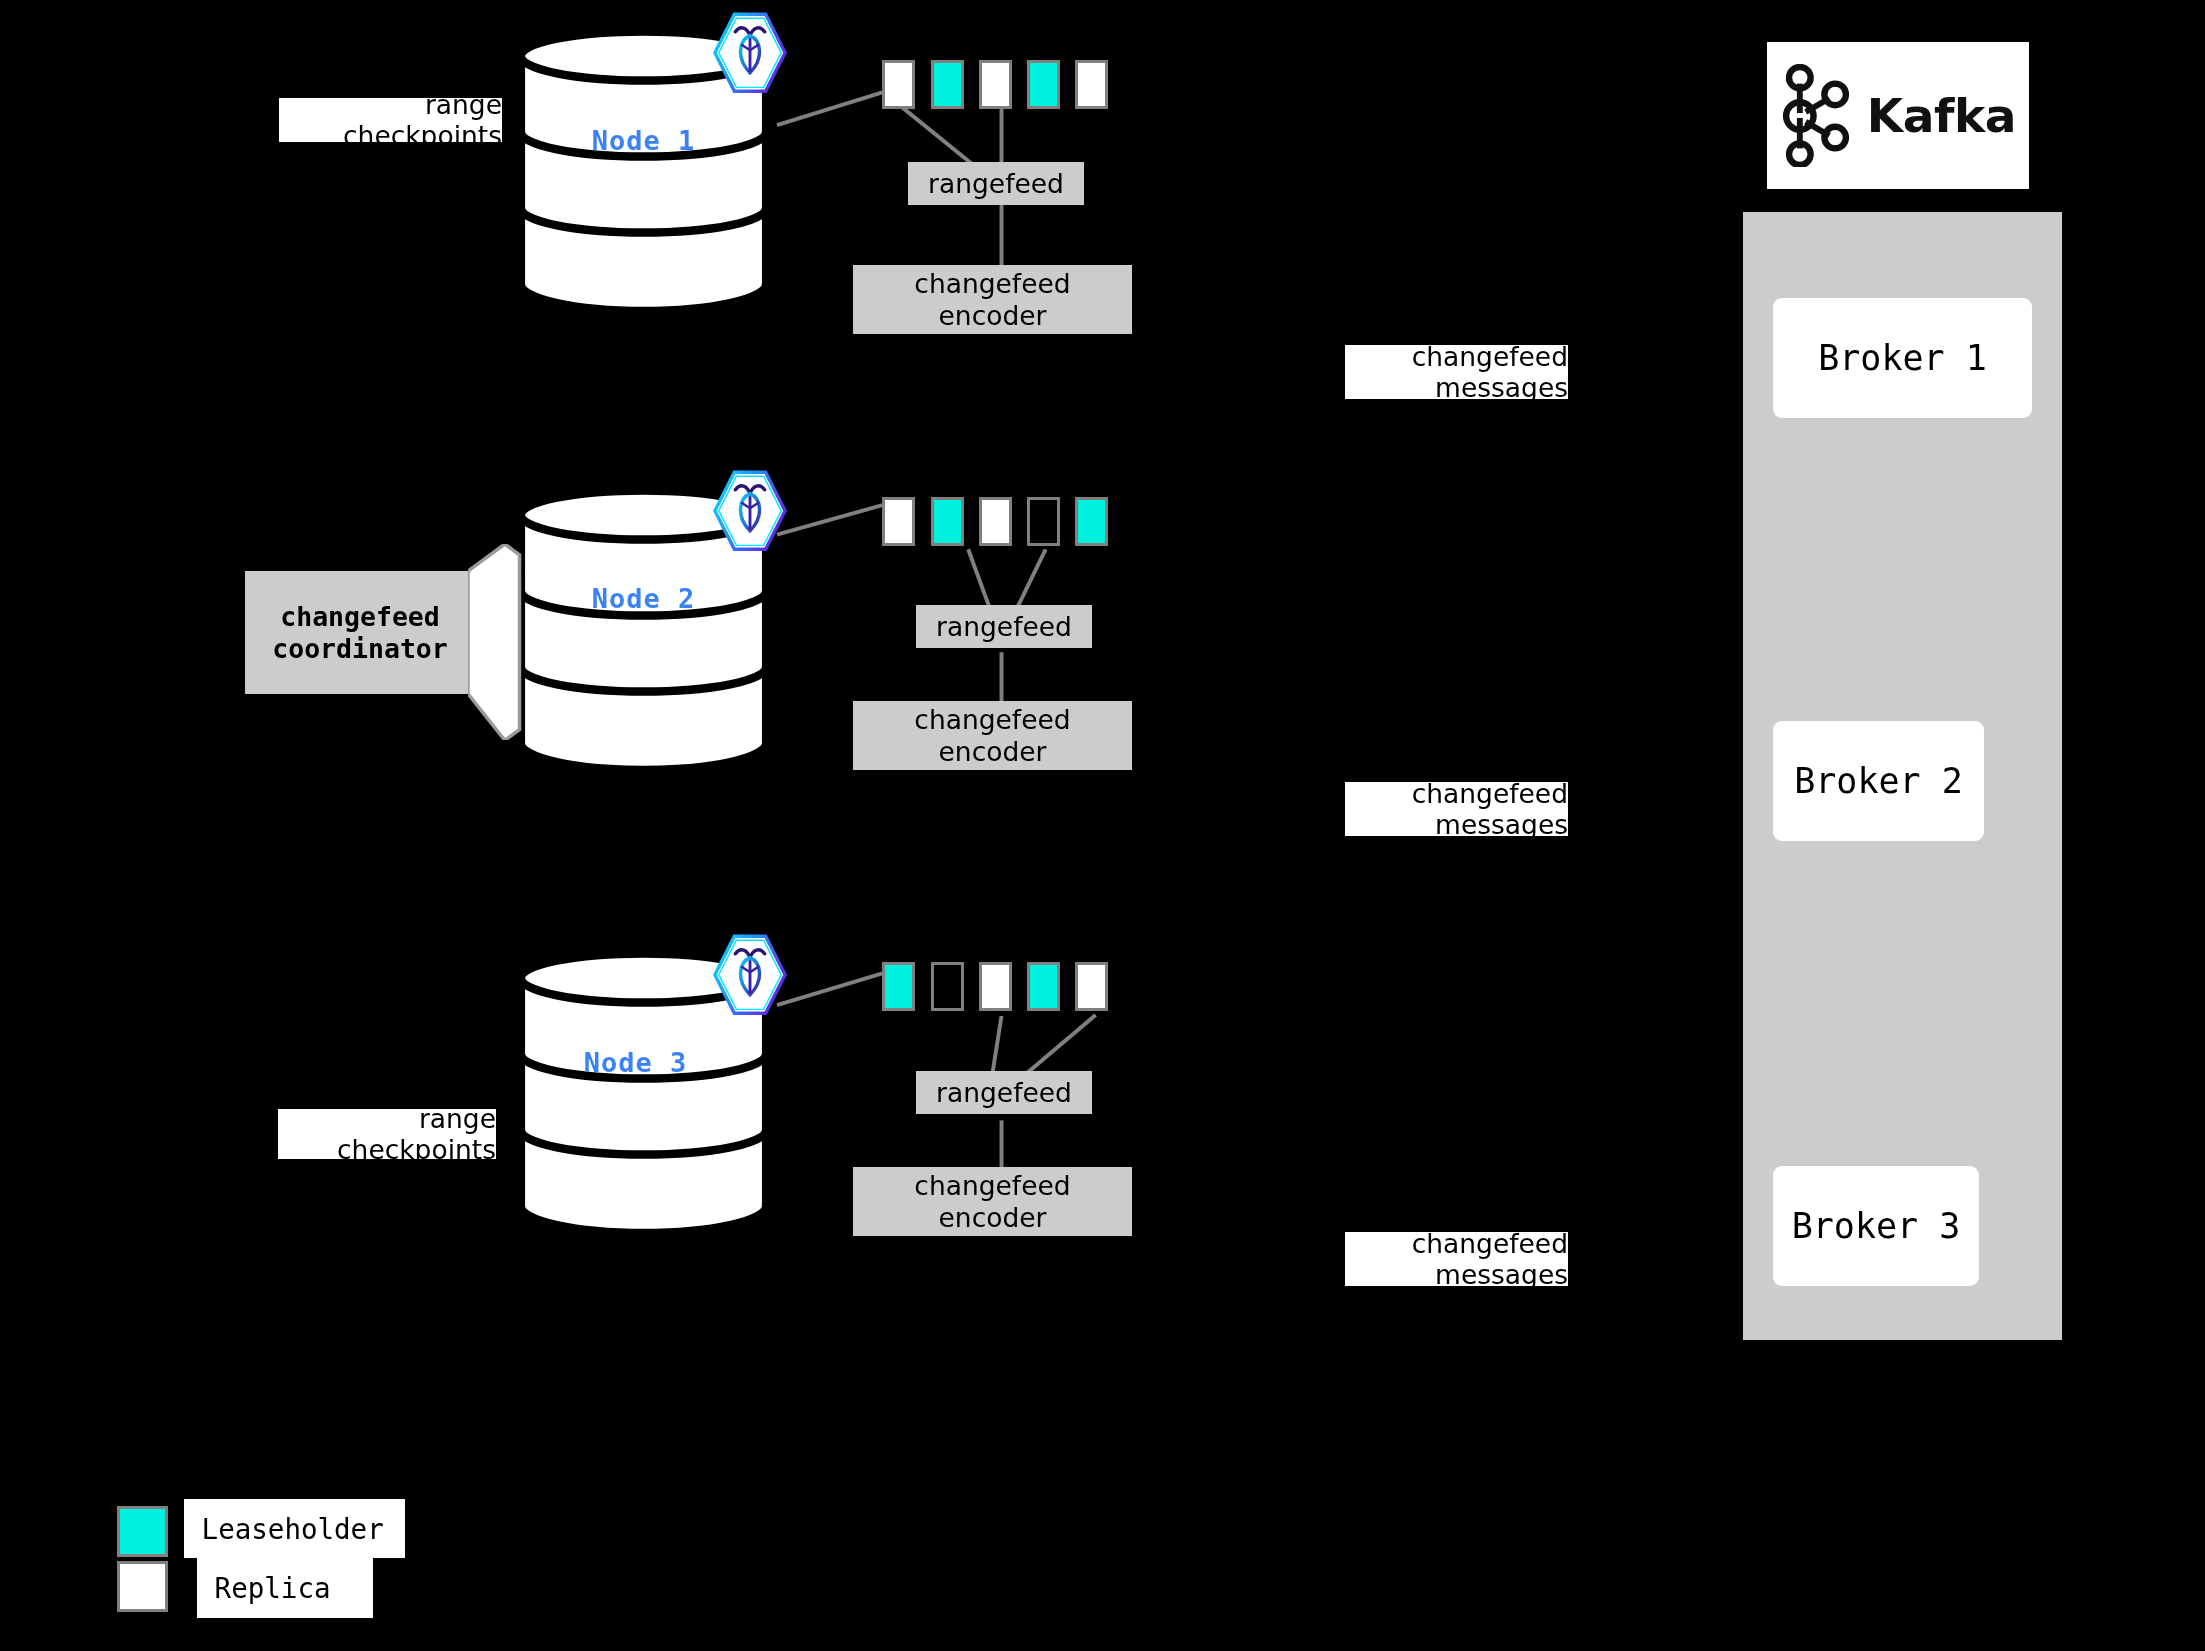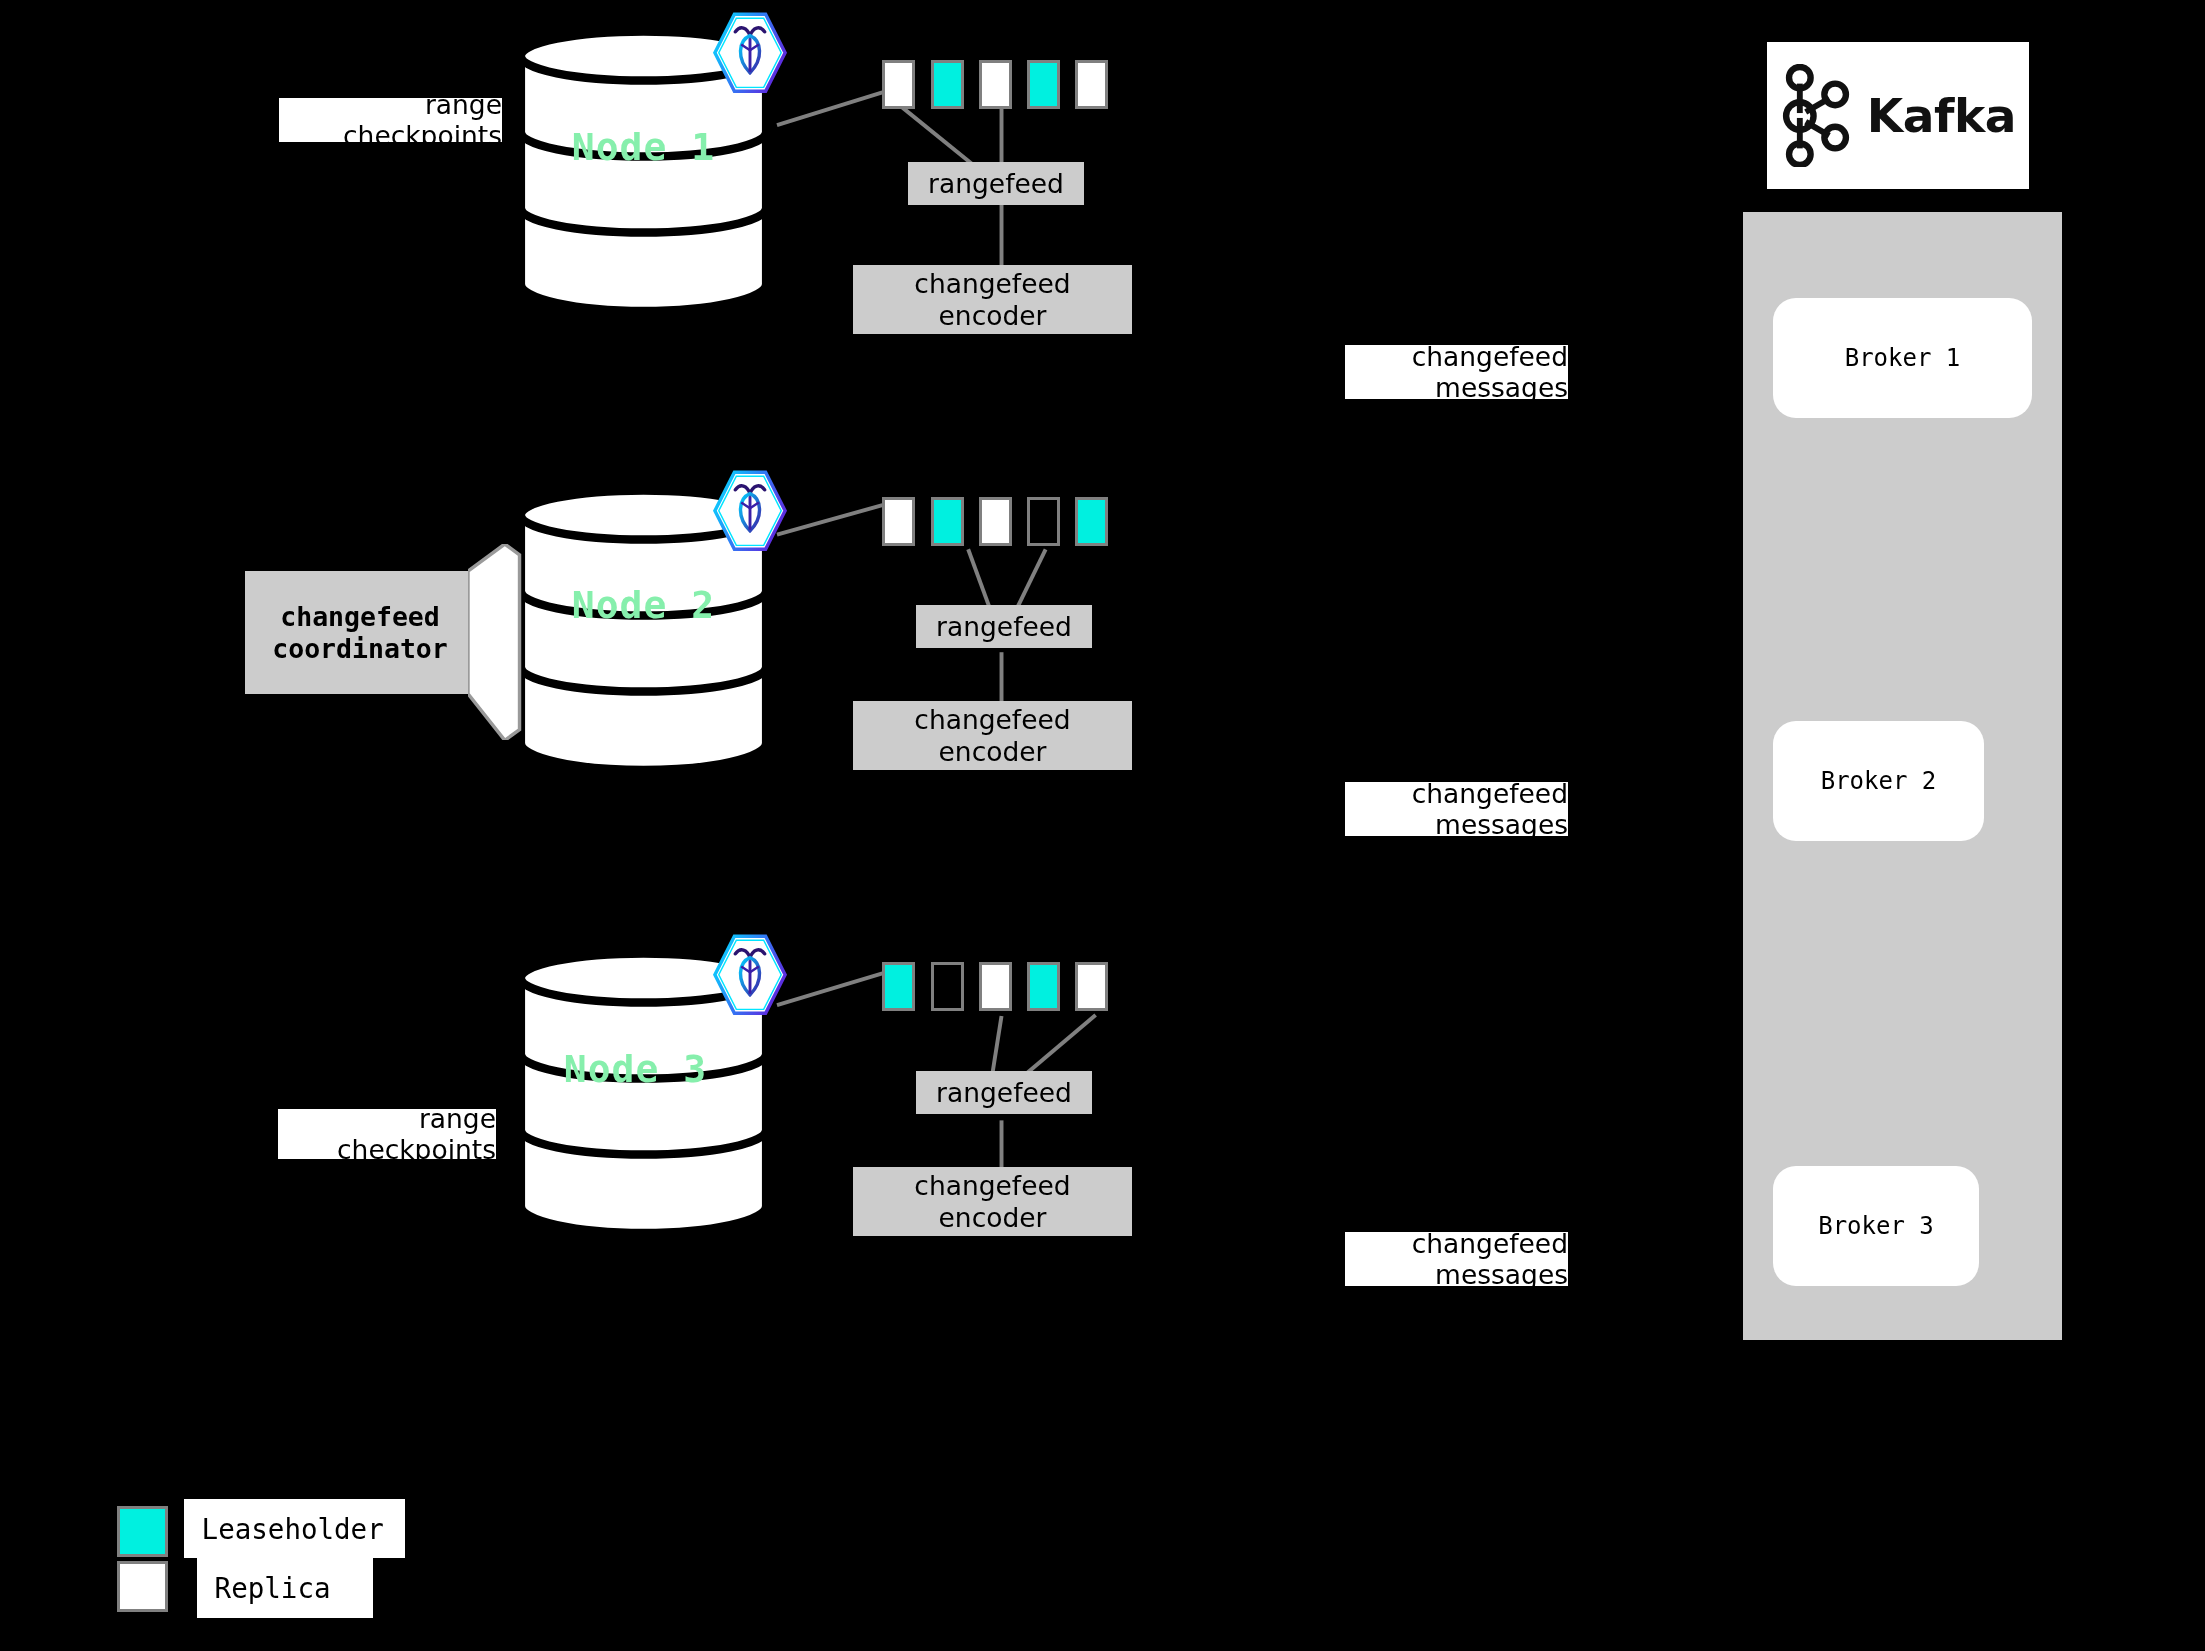--- a/index.html
+++ b/index.html
@@ -5,21 +5,21 @@
   html,body{margin:0;padding:0;background:#000;}
   body{font-family:"DejaVu Sans",sans-serif;}
   #stage{position:relative;width:2205px;height:1652px;background:#000;overflow:hidden;}
 
   
   .cyl{position:absolute;width:255px;height:282px;}
   .cyl svg{display:block;width:100%;height:100%;}
   .node-label{
     position:absolute;left:0;width:100%;text-align:center;
     font-family:"DejaVu Sans Mono",monospace;font-weight:bold;
-    font-size:38px;color:#86efac;letter-spacing:1px;
+    font-size:27px;color:#3b82f6;letter-spacing:1px;
   }
 
   
   .crl{position:absolute;width:78px;height:86px;}
   .crl svg{display:block;width:100%;height:100%;}
 
   
   .replica{
     position:absolute;width:33px;height:49px;
     border:3.4px solid #808080;box-sizing:border-box;
@@ -59,23 +59,23 @@
   .kafka-logo{
     position:absolute;background:#ffffff;
     display:flex;align-items:center;justify-content:center;gap:12.7px;
   }
   .kafka-word{
     font-family:"DejaVu Sans",sans-serif;font-weight:bold;
     font-size:47px;color:#111;letter-spacing:-0.5px;
   }
   .broker-panel{position:absolute;background:#CCCCCC;}
   .broker{
-    position:absolute;background:#ffffff;border-radius:23px;
+    position:absolute;background:#ffffff;border-radius:9px;
     display:flex;align-items:center;justify-content:center;
-    font-family:"DejaVu Sans Mono",monospace;font-size:24px;color:#000;
+    font-family:"DejaVu Sans Mono",monospace;font-size:35px;color:#000;
   }
 
   
   .pill{
     position:absolute;background:#ffffff;border-radius:29px;
     display:flex;align-items:center;justify-content:center;
     font-family:"DejaVu Sans Mono",monospace;font-size:27.5px;color:#000;
   }
 
   

